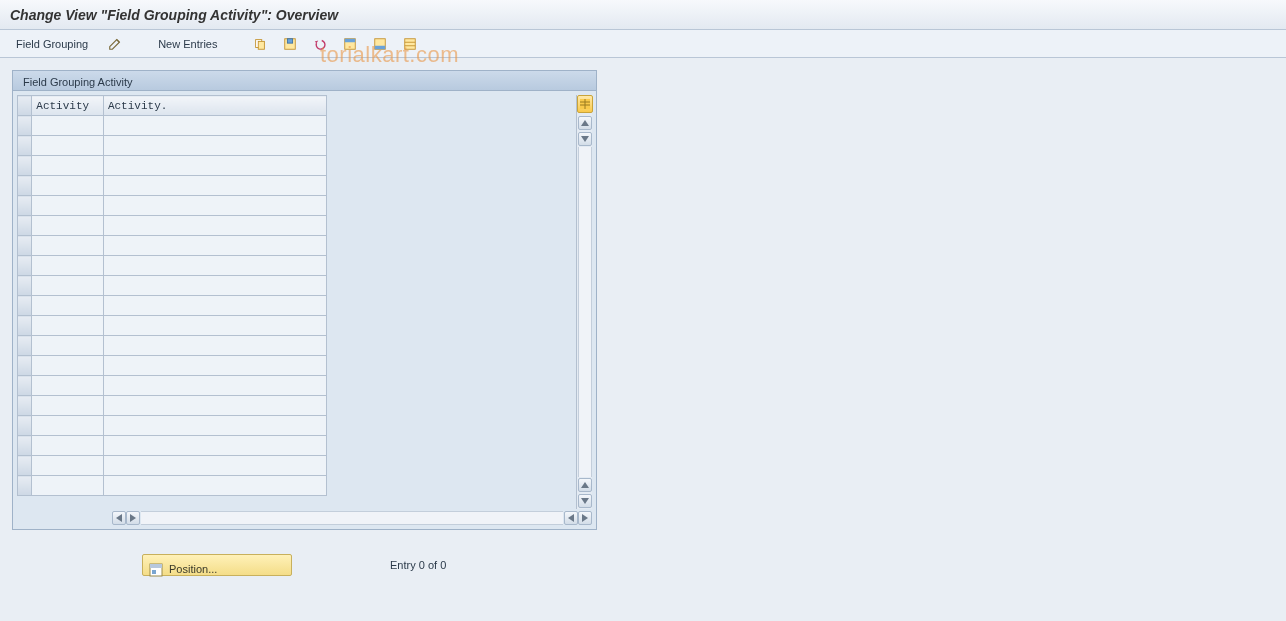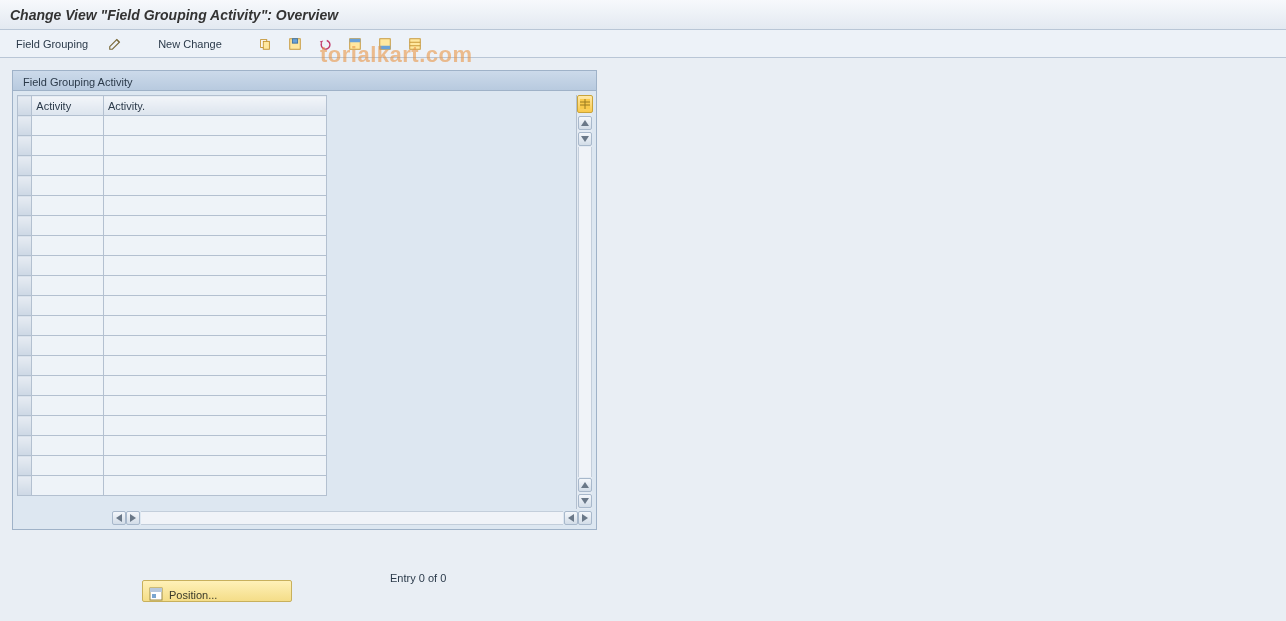--- a/index.html
+++ b/index.html
@@ -77,20 +77,21 @@
     color: #2b3a4a;
   }
 
   .grid-wrap {
     position: absolute;
     top: 24px;
     left: 4px;
     right: 4px;
     bottom: 20px;
     display: flex;
+    font-family: Liberation Mono, monospace;
   }
 
   .grid-main {
     width: 310px;
     display: flex;
     flex-direction: column;
   }
 
   table.grid {
     border-collapse: collapse;
@@ -190,39 +191,38 @@
     align-items: center;
     gap: 50px;
   }
   .position-btn {
     width: 150px;
     height: 22px;
     background: linear-gradient(#fff1b8, #f4dd88);
     border: 1px solid #c8b05c;
     border-radius: 2px;
     display: flex;
-    align-items: flex-end;
-    padding: 0 6px;
+    align-items: flex-start;
+    padding: 8px 6px;
     gap: 6px;
     color: #3a3a2a;
-    margin-top: 26px;
   }
   .position-btn .picon {
     width:14px;height:14px;
     display:flex;align-items:center;justify-content:center;
   }
   .entry-text { color:#2b3a4a;padding-left:48px; }
 
   
   .watermark {
     position: absolute;
     top: 42px;
     left: 320px;
     font-size: 22px;
-    font-weight: bold;
+    font-weight: normal;
     color: rgba(233, 150, 70, 0.6);
     letter-spacing: 0.5px;
     pointer-events: none;
     z-index: 100;
     font-family: "Segoe UI", Arial, sans-serif;
   }
 
   .tri { width:0;height:0;display:inline-block; }
   .tri-up { border-left:4px solid transparent;border-right:4px solid transparent;border-bottom:6px solid #6a7888; }
   .tri-down { border-left:4px solid transparent;border-right:4px solid transparent;border-top:6px solid #6a7888; }
@@ -240,21 +240,21 @@
   <span class="toolbar-text">Field Grouping</span>
 
   <span class="toolbar-icon">
     <svg viewBox="0 0 16 16">
         <path d="M2 11 L10 3 L13 6 L5 14 L2 14 Z" fill="none" stroke="#7a6a3a" stroke-width="1.3"></path>
         <path d="M10 3 L13 6" stroke="#7a6a3a" stroke-width="1.3"></path>
       </svg>
   </span>
 
   <span class="toolbar-sep"></span>
-  <span class="toolbar-text">New Change</span>
+  <span class="toolbar-text">New Entries</span>
   <span class="toolbar-sep"></span>
 
   <span class="toolbar-icon">
     <svg viewBox="0 0 16 16">
         <rect x="3" y="3" width="7" height="9" fill="#fff" stroke="#c2902a"></rect>
         <rect x="6" y="5" width="7" height="9" fill="#ffe8a0" stroke="#c2902a"></rect>
       </svg>
   </span>
   <span class="toolbar-icon">
     <svg viewBox="0 0 16 16">

